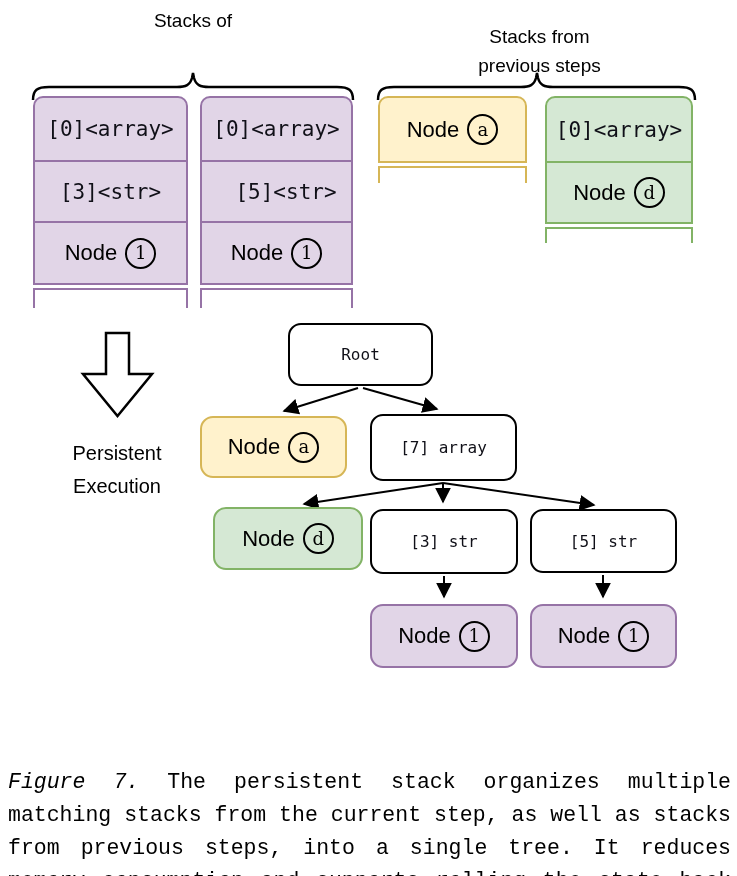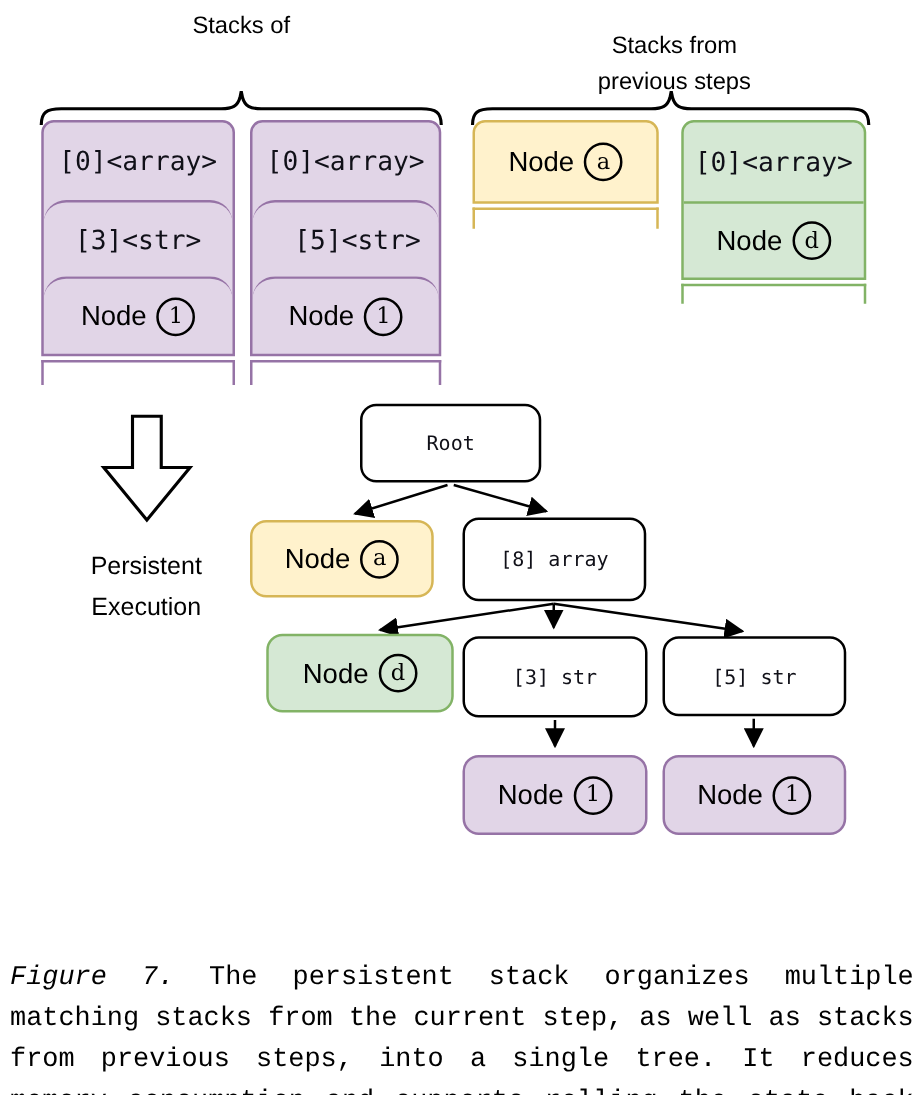--- a/index.html
+++ b/index.html
@@ -10,21 +10,21 @@
   
   .group-header{position:absolute;text-align:center;font-size:19px;line-height:29px;color:#000;}
 
   
   .stack{position:absolute;box-sizing:border-box;}
   .stack-box{box-sizing:border-box;border:2px solid;border-radius:10px 10px 0 0;overflow:hidden;}
   .cell{display:flex;align-items:center;justify-content:center;box-sizing:border-box;}
   .cell + .cell{border-top:2px solid;}
   .tail{box-sizing:border-box;margin-top:3px;border:2px solid;border-bottom:none;background:#fff;}
   .purple .stack-box{background:#E1D5E7;border-color:#9673A6;}
-  .purple .cell + .cell{border-color:#9673A6;border-radius:18px;}
+  .purple .cell + .cell{border-color:#9673A6;}
   .purple .tail{border-color:#9673A6;}
   .yellow .stack-box{background:#FFF2CC;border-color:#D6B656;}
   .yellow .tail{border-color:#D6B656;}
   .green .stack-box{background:#D5E8D4;border-color:#82B366;}
   .green .cell + .cell{border-color:#82B366;}
   .green .tail{border-color:#82B366;}
 
   .code{font-family:"DejaVu Sans Mono",monospace;font-size:21px;letter-spacing:0;color:#101018;white-space:pre;}
   .nodetxt{font-size:22px;color:#000;display:flex;align-items:center;}
   .badge{display:inline-flex;align-items:center;justify-content:center;
@@ -157,21 +157,21 @@
   </div>
 
   <div class="tnode fill-yellow" style="left:200px;top:416px;width:147px;height:62px;">
     <span class="nodetxt">
       <span>Node</span>
       <span class="badge">a</span>
     </span>
   </div>
 
   <div class="tnode" style="left:370px;top:414px;width:147px;height:67px;">
-    <span class="code">[8] array</span>
+    <span class="code">[7] array</span>
   </div>
 
   <div class="tnode fill-green" style="left:213px;top:507px;width:150px;height:63px;">
     <span class="nodetxt">
       <span>Node</span>
       <span class="badge">d</span>
     </span>
   </div>
 
   <div class="tnode" style="left:370px;top:509px;width:148px;height:65px;">

